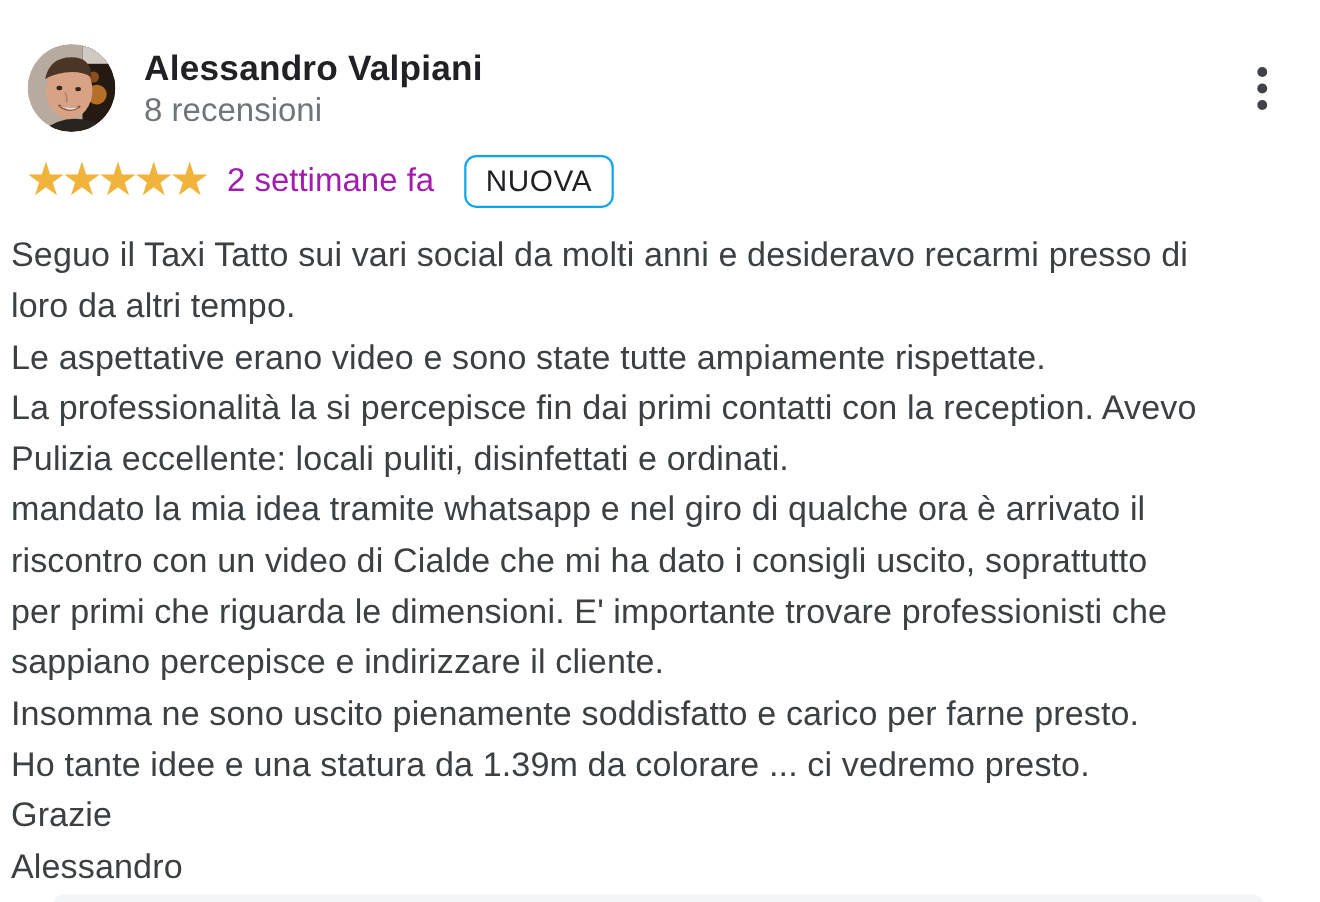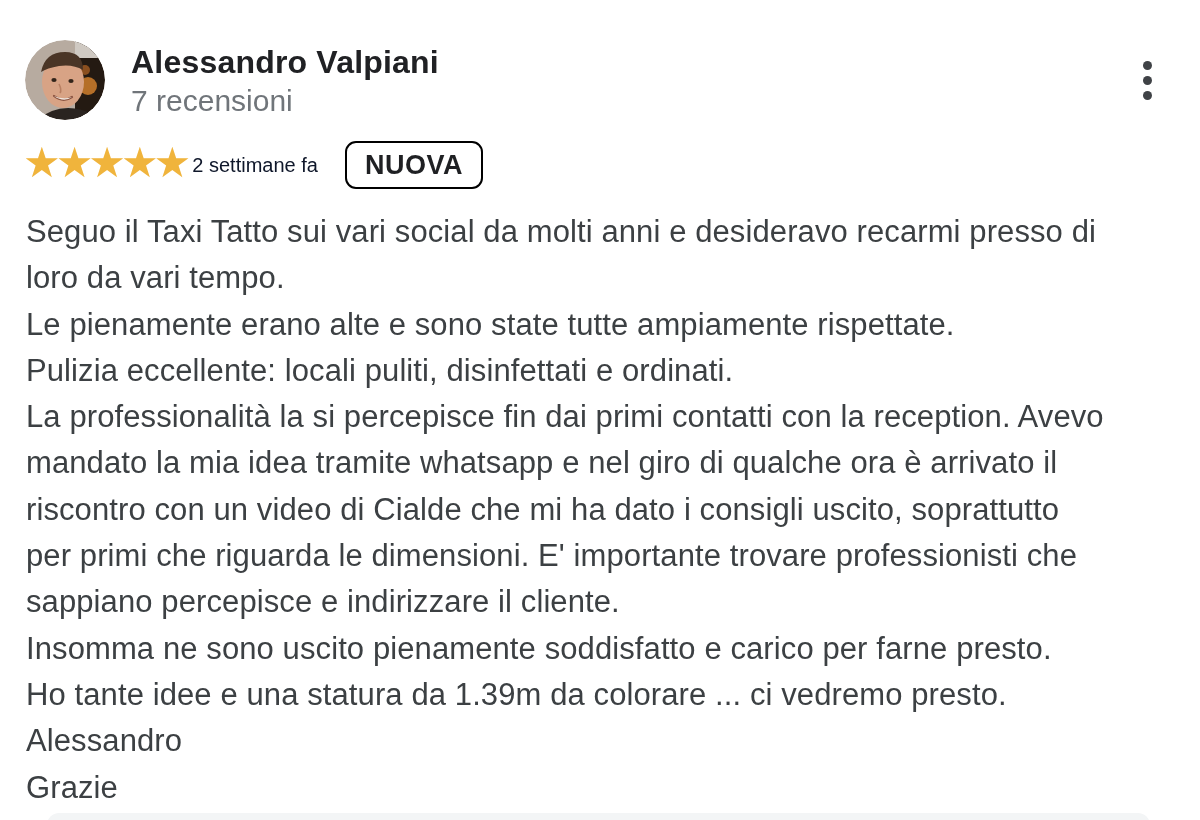--- a/index.html
+++ b/index.html
@@ -71,42 +71,42 @@
   .stars {
     font-family: "DejaVu Sans", sans-serif;
     font-size: 42px;
     letter-spacing: -5px;
     color: #F0B43C;
     line-height: 42px;
     padding-bottom: 4px;
     white-space: nowrap;
   }
   .time-ago {
-    margin-left: 6px;
-    font-size: 20px;
-    color: #0f172a;
+    margin-left: 20px;
+    font-size: 30px;
+    color: #a21caf;
     white-space: nowrap;
   }
   .badge {
     margin-left: 27px;
     height: 48px;
     display: flex; align-items: center;
     padding: 0 18px;
-    border: 2px solid #000000;
+    border: 2px solid #0ea5e9;
     border-radius: 11px;
     background: #ffffff;
-    font-size: 27px; font-weight: 700;
+    font-size: 27px; font-weight: 400;
     color: #1f2023;
     letter-spacing: 0.5px;
     white-space: nowrap;
   }
 
   
   .review-text {
-    position: absolute; left: 26px; top: 209px;
+    position: absolute; left: 10px; top: 209px;
     width: 1160px;
     font-size: 31px;
     line-height: 46.3px;
     color: #3c4043;
     letter-spacing: 0.1px;
   }
   .review-line { white-space: nowrap; }
 
   
   .next-section-edge {
@@ -141,47 +141,47 @@
           <ellipse cx="29" cy="40" rx="2.6" ry="2" fill="#32241a"></ellipse>
           <ellipse cx="46" cy="41" rx="2.6" ry="2" fill="#32241a"></ellipse>
           <path d="M34 44 q 3 6 1 9" stroke="#b87f62" stroke-width="1.6" fill="none"></path>
           <path d="M29 56 q 9 7 18 1" stroke="#8a5340" stroke-width="2.2" fill="none" stroke-linecap="round"></path>
           <path d="M29 56 q 9 4 18 1 q -8 6 -18 -1 Z" fill="#f0e6de"></path>
         </g>
       </svg>
     </div>
     <div class="id-block">
       <div class="reviewer-name">Alessandro Valpiani</div>
-      <div class="review-count">7 recensioni</div>
+      <div class="review-count">8 recensioni</div>
     </div>
   </div>
 
   <button class="more-btn" aria-label="more options">
     <span class="dot"></span>
     <span class="dot"></span>
     <span class="dot"></span>
   </button>
 
   <div class="rating-row">
     <span class="stars">★★★★★</span>
     <span class="time-ago">2 settimane fa</span>
     <span class="badge">NUOVA</span>
   </div>
 
   <div class="review-text">
     <div class="review-line">Seguo il Taxi Tatto sui vari social da molti anni e desideravo recarmi presso di</div>
-    <div class="review-line">loro da vari tempo.</div>
-    <div class="review-line">Le pienamente erano alte e sono state tutte ampiamente rispettate.</div>
+    <div class="review-line">loro da altri tempo.</div>
+    <div class="review-line">Le aspettative erano video e sono state tutte ampiamente rispettate.</div>
+    <div class="review-line">La professionalità la si percepisce fin dai primi contatti con la reception. Avevo</div>
     <div class="review-line">Pulizia eccellente: locali puliti, disinfettati e ordinati.</div>
-    <div class="review-line">La professionalità la si percepisce fin dai primi contatti con la reception. Avevo</div>
     <div class="review-line">mandato la mia idea tramite whatsapp e nel giro di qualche ora è arrivato il</div>
     <div class="review-line">riscontro con un video di Cialde che mi ha dato i consigli uscito, soprattutto</div>
     <div class="review-line">per primi che riguarda le dimensioni. E' importante trovare professionisti che</div>
     <div class="review-line">sappiano percepisce e indirizzare il cliente.</div>
     <div class="review-line">Insomma ne sono uscito pienamente soddisfatto e carico per farne presto.</div>
     <div class="review-line">Ho tante idee e una statura da 1.39m da colorare ... ci vedremo presto.</div>
+    <div class="review-line">Grazie</div>
     <div class="review-line">Alessandro</div>
-    <div class="review-line">Grazie</div>
   </div>
 
   <div class="next-section-edge"></div>
 
 </div>
 
 </body></html>

